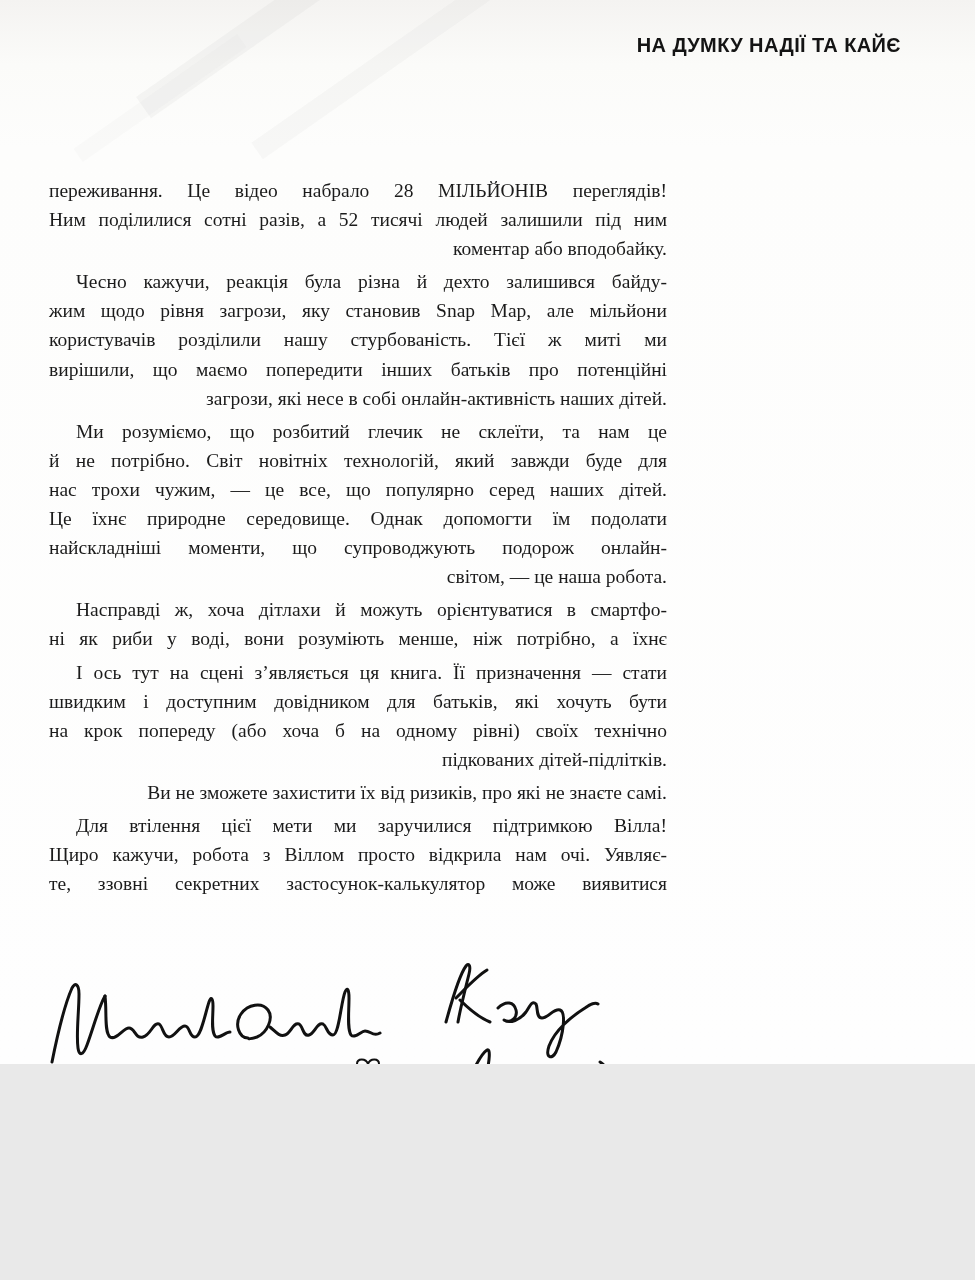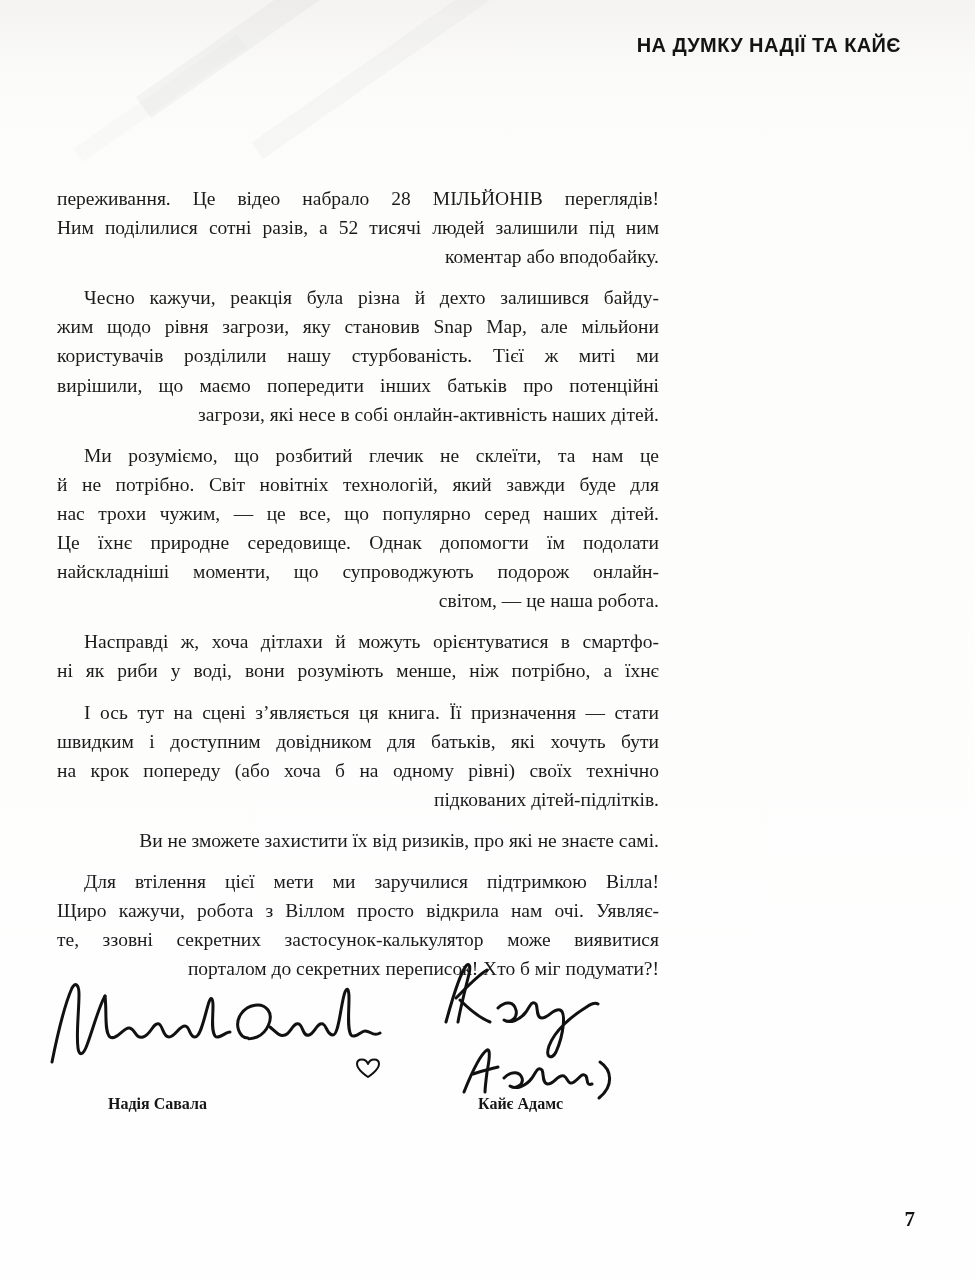--- a/index.html
+++ b/index.html
@@ -2,21 +2,21 @@
 <html><head>
 <meta charset="utf-8">
 <style>
   * { margin: 0; padding: 0; box-sizing: border-box; }
   html, body { background: #e9e9e9; }
   body { font-family: "Liberation Serif", serif; }
 
   .page {
     position: relative;
     width: 975px;
-    height: 1280px;
+    height: 1064px;
     margin: 0 auto;
     background: linear-gradient(180deg, #f4f3f1 0%, #fbfbf9 6%, #fdfdfc 14%, #fefefe 100%);
     overflow: hidden;
     color: #191919;
   }
 
   
   .streak {
     position: absolute;
     background: rgba(190,190,190,0.12);
@@ -40,21 +40,21 @@
 
   .body-text {
     position: absolute;
     left: 45px;
     top: 172px;
     width: 626px;
     font-size: 19.5px;
     line-height: 29.1px;
     color: #1b1b1b;
   }
-  .para { margin: 12px; }
+  .para { margin: 4px; }
   .line { display: block; white-space: nowrap; }
   .line.j { white-space: normal; text-align: justify; text-align-last: justify; }
   .line.l { white-space: normal; text-align: right; }
   .line.ind { text-indent: 27px; }
 
   .sig-svg { position: absolute; }
   .sig-nadia { left: 46px; top: 972px; }
   .sig-kaye  { left: 432px; top: 958px; }
   .sig-svg path {
     fill: none;
@@ -133,21 +133,20 @@
     </p>
 
     <p class="para">
       <span class="line l ind">Ви не зможете захистити їх від ризиків, про які не знаєте самі.</span>
     </p>
 
     <p class="para">
       <span class="line j ind">Для втілення цієї мети ми заручилися підтримкою Вілла!</span>
       <span class="line j">Щиро кажучи, робота з Віллом просто відкрила нам очі. Уявляє-</span>
       <span class="line j">те, ззовні секретних застосунок-калькулятор може виявитися</span>
-      <span class="line l">порталом до секретних переписок! Хто б міг подумати?!</span>
     </p>
 
   </div>
 
   <svg class="sig-svg sig-nadia" width="344" height="112" viewBox="0 0 344 112" aria-hidden="true">
     <path d="M6 90 C10 70 18 34 26 16 C29 10 33 12 33 22 C33 40 30 62 32 76 C33 84 37 84 41 73 C47 57 53 34 59 24"></path>
     <path d="M59 24 C61 40 58 60 64 65 C70 69 77 56 83 56 C89 56 89 67 97 65 C105 63 107 50 113 52 C117 54 117 65 123 65 C129 65 133 54 139 54 C144 54 143 65 149 65 C155 65 159 42 163 30 C165 24 167 26 167 34 C167 46 165 58 169 64 C173 68 179 60 184 60"></path>
     <path d="M202 66 C193 66 188 52 195 42 C202 32 216 30 222 38 C228 46 221 61 211 65 C205 67 202 67 202 66"></path>
     <path d="M224 55 C229 59 233 65 239 63 C245 61 247 50 253 52 C257 54 257 65 263 63 C269 61 271 50 277 52 C281 54 281 63 287 63 C293 63 295 30 299 20 C301 15 303 17 303 26 C303 40 301 57 305 63 C309 67 315 59 319 59 C325 59 327 65 334 61"></path>
     <path class="thin" d="M322 92 C320 86 311 86 311 92 C311 98 322 105 322 105 C322 105 333 98 333 92 C333 86 324 86 322 92"></path>

